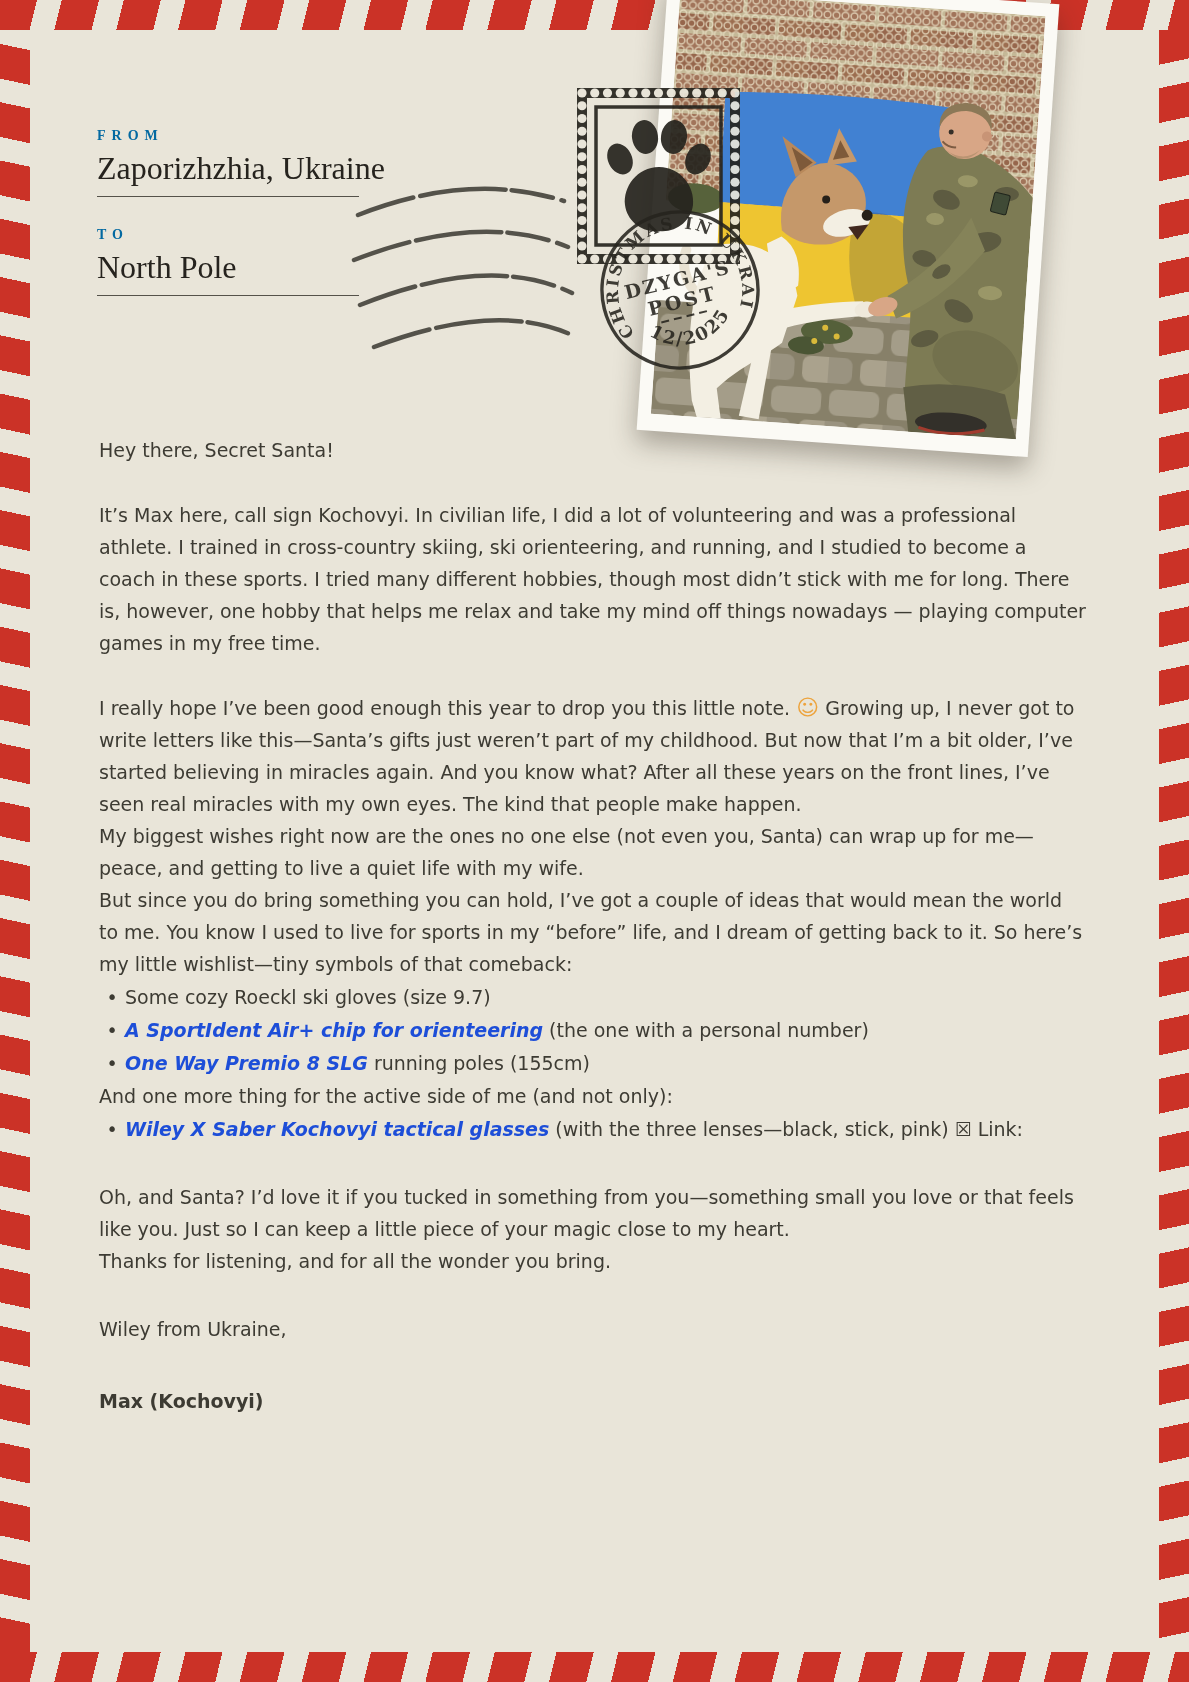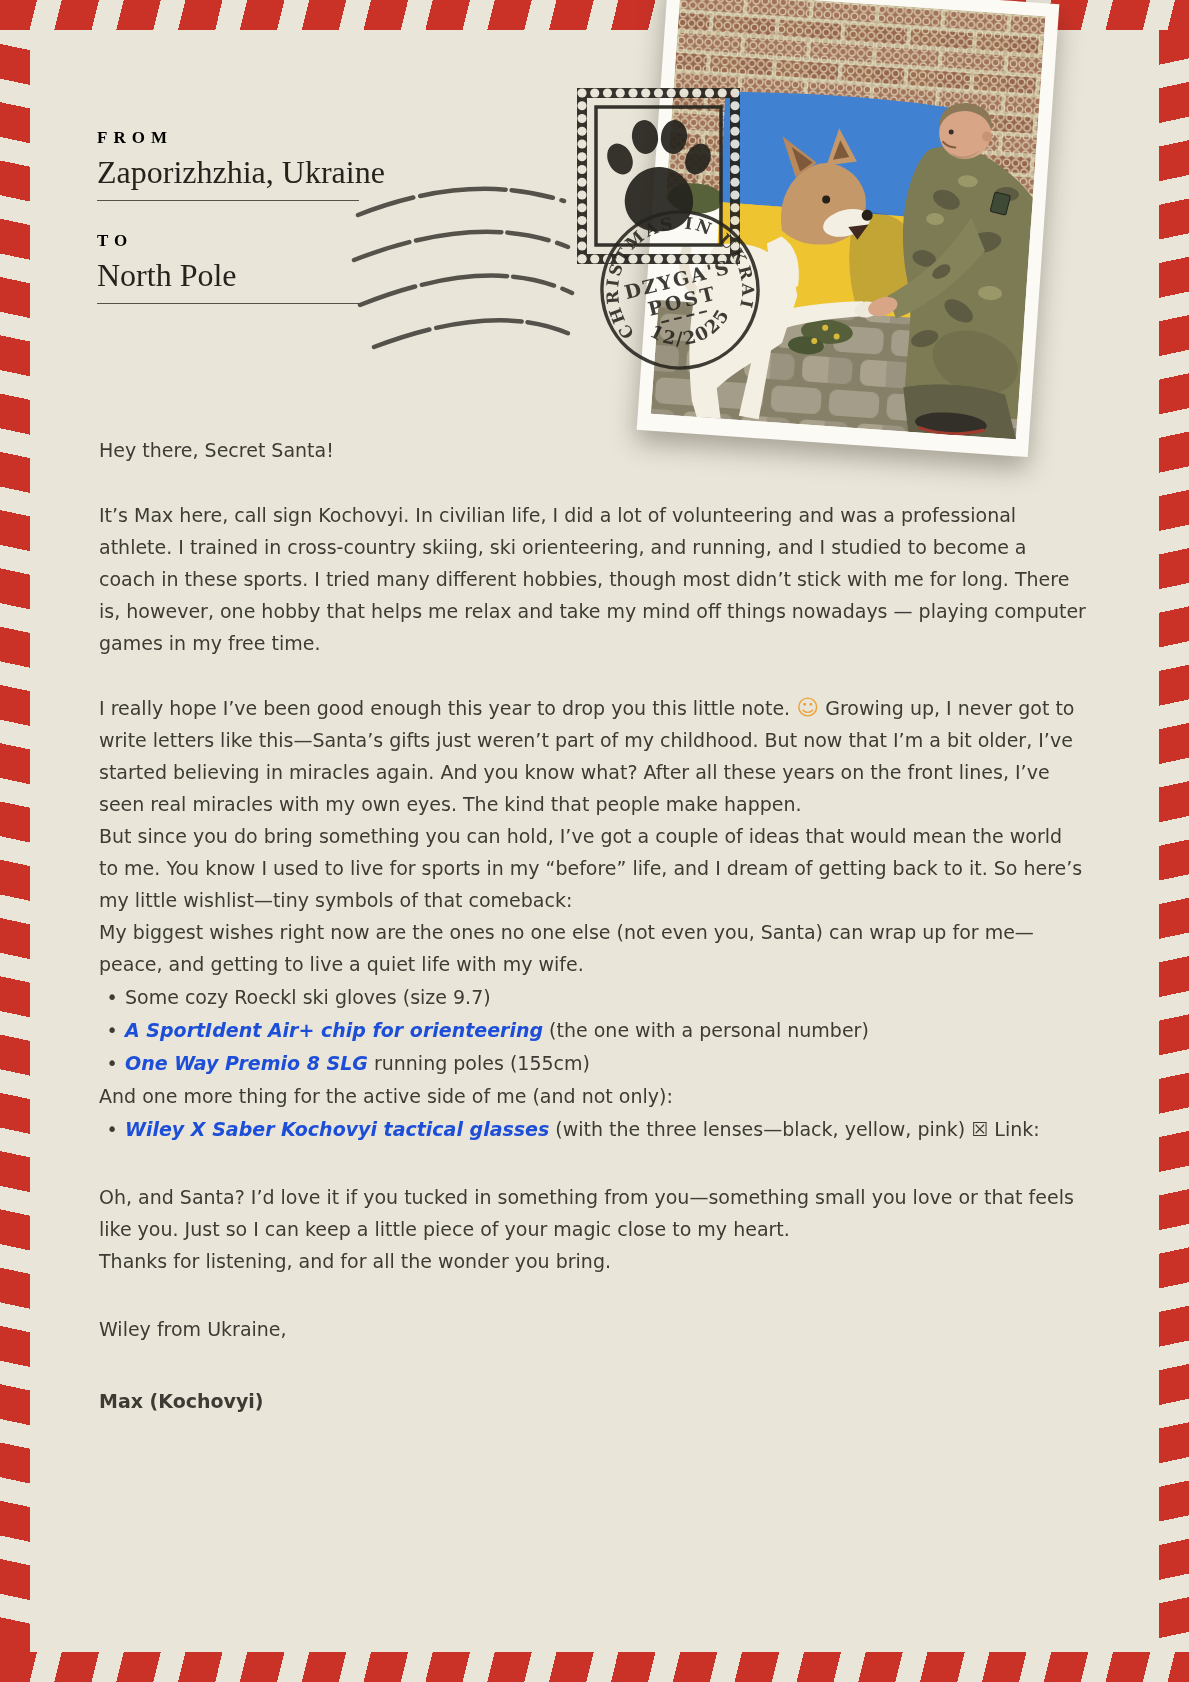--- a/index.html
+++ b/index.html
@@ -15,21 +15,21 @@
   .stripe.bottom{bottom:0;left:0;right:0;height:30px;
     background:repeating-linear-gradient(104deg,#cb3227 0 36px,#e9e5d9 36px 60px);}
   .stripe.left{top:30px;bottom:30px;left:0;width:30px;
     background:repeating-linear-gradient(12deg,#cb3227 0 34px,#e9e5d9 34px 57px);}
   .stripe.right{top:30px;bottom:30px;right:0;width:30px;
     background:repeating-linear-gradient(168deg,#cb3227 0 34px,#e9e5d9 34px 57px);}
 
   
   .addr{position:absolute;left:97px;top:128px;z-index:1;}
   .addr-label{font-family:"Liberation Serif","DejaVu Serif",serif;font-weight:700;
-    font-size:17px;letter-spacing:6px;color:#000000;margin-bottom:4px;}
+    font-size:14px;letter-spacing:6px;color:#0369a1;margin-bottom:4px;}
   .addr-value{font-family:"Liberation Serif","DejaVu Serif",serif;font-size:32px;
     color:#26231e;padding:2px 0 9px;border-bottom:1.6px solid#55524a;
     width:262px;white-space:nowrap;margin-bottom:30px;}
 
   
   .photo{
     position:absolute;left:652px;top:-10px;z-index:2;
     width:366px;height:424px;background:#fbfaf5;
     padding:13px 13px 17px 13px;
     transform:rotate(4deg);
@@ -244,41 +244,41 @@
       </text>
     </g>
   </svg>
 
   <div class="letter">
     <p class="para">Hey there, Secret Santa!</p>
 
     <p class="para">It’s Max here, call sign Kochovyi. In civilian life, I did a lot of volunteering and was a professional athlete. I trained in cross-country skiing, ski orienteering, and running, and I studied to become a coach in these sports. I tried many different hobbies, though most didn’t stick with me for long. There is, however, one hobby that helps me relax and take my mind off things nowadays — playing computer games in my free time.</p>
 
     <p><span>I really hope I’ve been good enough this year to drop you this little note. </span><span class="emoji">☺</span><span> Growing up, I never got to write letters like this—Santa’s gifts just weren’t part of my childhood. But now that I’m a bit older, I’ve started believing in miracles again. And you know what? After all these years on the front lines, I’ve seen real miracles with my own eyes. The kind that people make happen.</span></p>
+    <p>My biggest wishes right now are the ones no one else (not even you, Santa) can wrap up for me—peace, and getting to live a quiet life with my wife.</p>
     <p>But since you do bring something you can hold, I’ve got a couple of ideas that would mean the world to me. You know I used to live for sports in my “before” life, and I dream of getting back to it. So here’s my little wishlist—tiny symbols of that comeback:</p>
-    <p>My biggest wishes right now are the ones no one else (not even you, Santa) can wrap up for me—peace, and getting to live a quiet life with my wife.</p>
 
     <div class="bullet-row">
       <span class="bullet-dot">•</span>
       <span class="bullet-text"><span class="hl"></span><span>Some cozy Roeckl ski gloves (size 9.7)</span></span>
     </div>
     <div class="bullet-row">
       <span class="bullet-dot">•</span>
       <span class="bullet-text"><span class="hl">A SportIdent Air+ chip for orienteering</span><span> (the one with a personal number)</span></span>
     </div>
     <div class="bullet-row">
       <span class="bullet-dot">•</span>
       <span class="bullet-text"><span class="hl">One Way Premio 8 SLG</span><span> running poles (155cm)</span></span>
     </div>
 
     <p>And one more thing for the active side of me (and not only):</p>
 
     <div class="bullet-row">
       <span class="bullet-dot">•</span>
-      <span class="bullet-text"><span class="hl">Wiley X Saber Kochovyi tactical glasses</span><span> (with the three lenses—black, yellow, pink) ☒ Link:</span></span>
+      <span class="bullet-text"><span class="hl">Wiley X Saber Kochovyi tactical glasses</span><span> (with the three lenses—black, stick, pink) ☒ Link:</span></span>
     </div>
 
     <p class="gap-top-lg">Oh, and Santa? I’d love it if you tucked in something from you—something small you love or that feels like you. Just so I can keep a little piece of your magic close to my heart.</p>
     <p>Thanks for listening, and for all the wonder you bring.</p>
 
     <p class="gap-top-lg">Wiley from Ukraine,</p>
     <p class="sig-gap">Max (Kochovyi)</p>
   </div>
 
 </div>

